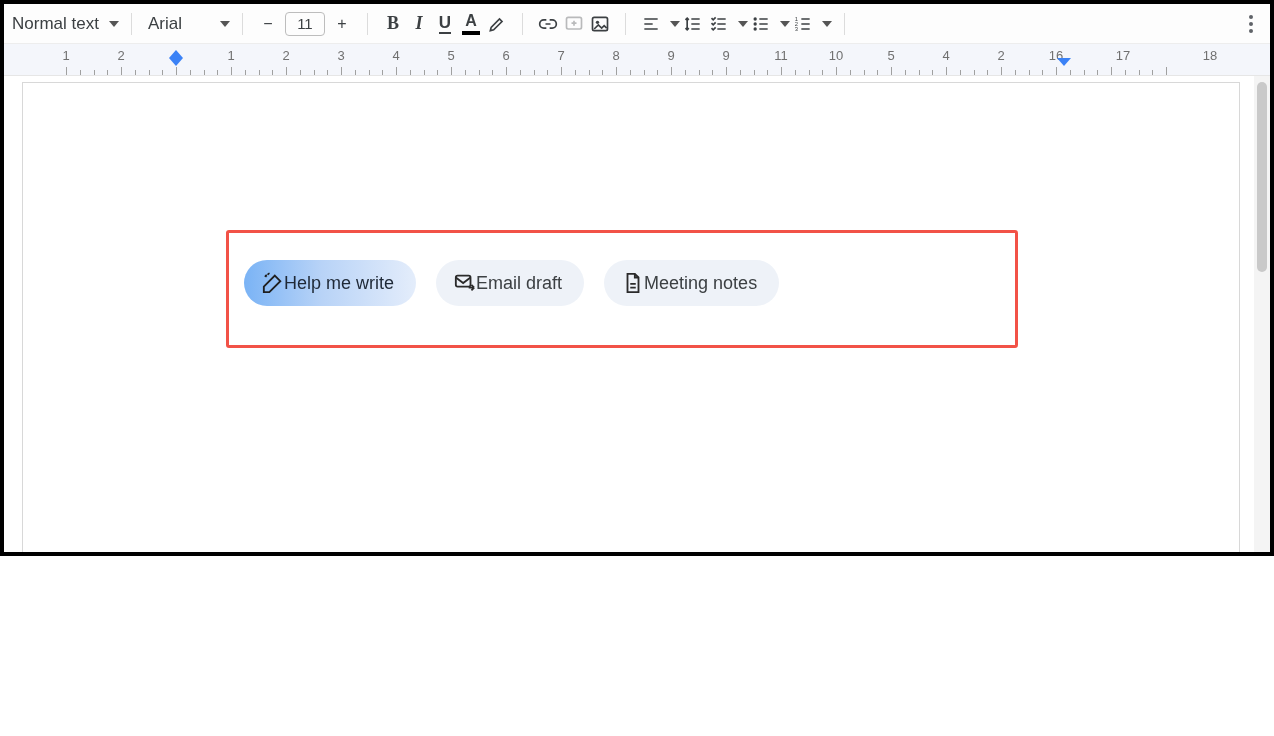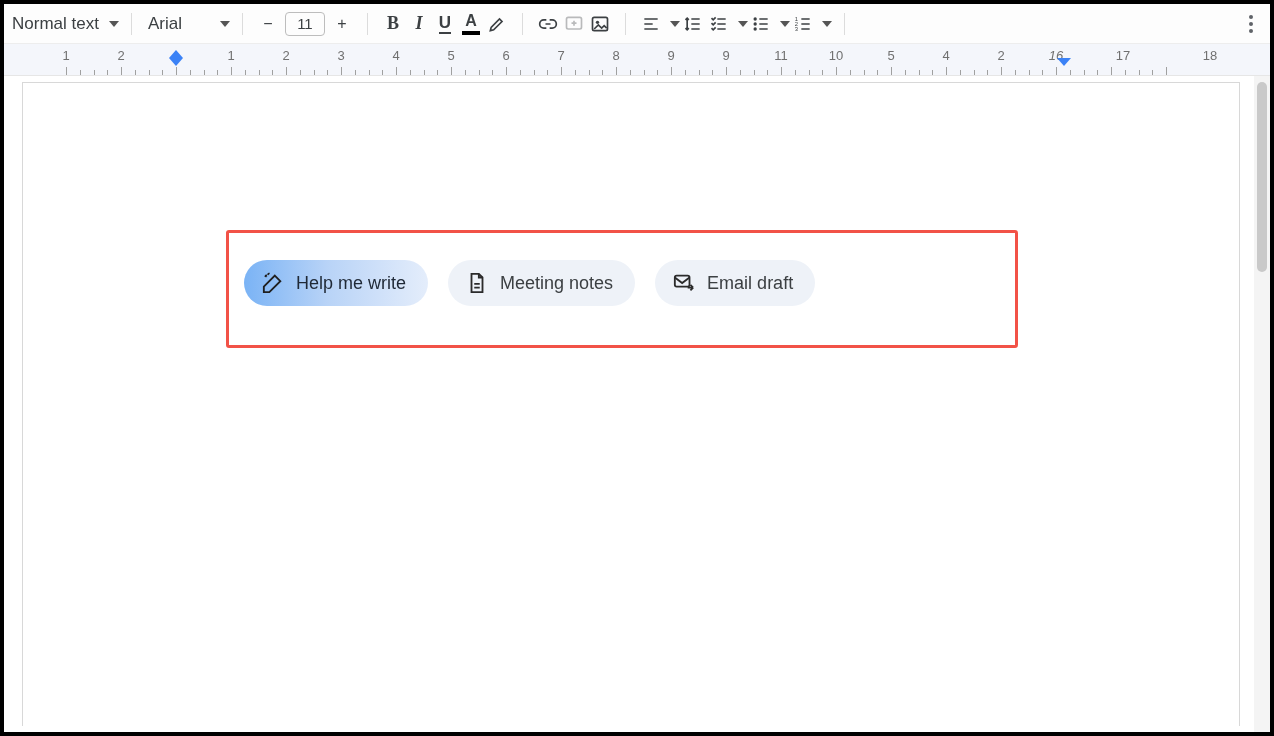--- a/index.html
+++ b/index.html
@@ -6,21 +6,21 @@
   body {
     margin: 0;
     font-family: Arial, "Helvetica Neue", Helvetica, sans-serif;
     background: #ffffff;
     width: 1274px;
     height: 736px;
     overflow: hidden;
   }
   .frame {
     width: 1274px;
-    height: 736px;
+    height: 556px;
     border: 4px solid #000;
     position: relative;
     background: #fff;
   }
 
   
   .toolbar {
     height: 40px;
     background: #fdfdfd;
     border-bottom: 1px solid #ededed;
@@ -191,21 +191,20 @@
     top: 184px;
     display: flex;
     gap: 20px;
     align-items: center;
   }
   .chip {
     height: 46px;
     border-radius: 23px;
     display: flex;
     align-items: center;
-    gap: 12px;
     padding: 0 22px 0 18px;
     font-size: 18px;
     color: #3c4043;
     background: #eef2f8;
   }
   .chip.primary {
     background: linear-gradient(90deg, #7ab3f5 0%, #b8d3f7 45%, #e4edfb 100%);
     color: #1f2937;
   }
   .chip .icon {
@@ -424,21 +423,21 @@
         <div class="ruler-label" style="left: 942px;">4</div>
         <div class="ruler-tick major" style="left: 942px;"></div>
         <div class="ruler-tick minor" style="left: 928.25px;"></div>
         <div class="ruler-tick minor" style="left: 914.5px;"></div>
         <div class="ruler-tick minor" style="left: 900.75px;"></div>
         <div class="ruler-label" style="left: 997px;">2</div>
         <div class="ruler-tick major" style="left: 997px;"></div>
         <div class="ruler-tick minor" style="left: 983.25px;"></div>
         <div class="ruler-tick minor" style="left: 969.5px;"></div>
         <div class="ruler-tick minor" style="left: 955.75px;"></div>
-        <div class="ruler-label" style="left: 1052px; font-style: italic;">16</div>
+        <div class="ruler-label" style="left: 1052px;">16</div>
         <div class="ruler-tick major" style="left: 1052px;"></div>
         <div class="ruler-tick minor" style="left: 1038.25px;"></div>
         <div class="ruler-tick minor" style="left: 1024.5px;"></div>
         <div class="ruler-tick minor" style="left: 1010.75px;"></div>
         <div class="ruler-label" style="left: 1119px;">17</div>
         <div class="ruler-tick major" style="left: 1107px;"></div>
         <div class="ruler-tick minor" style="left: 1093.25px;"></div>
         <div class="ruler-tick minor" style="left: 1079.5px;"></div>
         <div class="ruler-tick minor" style="left: 1065.75px;"></div>
         <div class="ruler-label" style="left: 1206px;">18</div>
@@ -471,37 +470,37 @@
             <svg width="22" height="22" viewBox="0 0 24 24">
               <path fill="none" stroke="currentColor" stroke-width="2" d="M14 4l6 6L8 22H2v-6L14 4z"></path>
               <path stroke="currentColor" stroke-width="2" d="M4 3l1 2M3 4l2 1M7 1l.7 1.6M6 2l1.6.7"></path>
             </svg>
           </span>
           <span>Help me write</span>
         </div>
         <div class="chip">
           <span class="icon">
             <svg width="22" height="22" viewBox="0 0 24 24">
+              <rect x="2" y="4" width="16" height="12" rx="2" fill="none" stroke="currentColor" stroke-width="2"></rect>
+              <path fill="none" stroke="currentColor" stroke-width="2" d="M2 6l8 6 8-6"></path>
+              <path fill="none" stroke="currentColor" stroke-width="2" d="M16 17h6m0 0l-3-3m3 3l-3 3"></path>
+            </svg>
+          </span>
+          <span>Email draft</span>
+        </div>
+        <div class="chip">
+          <span class="icon">
+            <svg width="22" height="22" viewBox="0 0 24 24">
               <path fill="none" stroke="currentColor" stroke-width="2" d="M6 2h8l4 4v16H6z"></path>
               <path fill="none" stroke="currentColor" stroke-width="2" d="M14 2v4h4"></path>
               <path stroke="currentColor" stroke-width="2" d="M9 13h6M9 17h6"></path>
             </svg>
           </span>
           <span>Meeting notes</span>
         </div>
-        <div class="chip">
-          <span class="icon">
-            <svg width="22" height="22" viewBox="0 0 24 24">
-              <rect x="2" y="4" width="16" height="12" rx="2" fill="none" stroke="currentColor" stroke-width="2"></rect>
-              <path fill="none" stroke="currentColor" stroke-width="2" d="M2 6l8 6 8-6"></path>
-              <path fill="none" stroke="currentColor" stroke-width="2" d="M16 17h6m0 0l-3-3m3 3l-3 3"></path>
-            </svg>
-          </span>
-          <span>Email draft</span>
-        </div>
       </div>
 
     <div class="scrollbar-v">
       <div class="scroll-thumb"></div>
     </div>
   </div>
 
 </div>
 
 </body></html>

